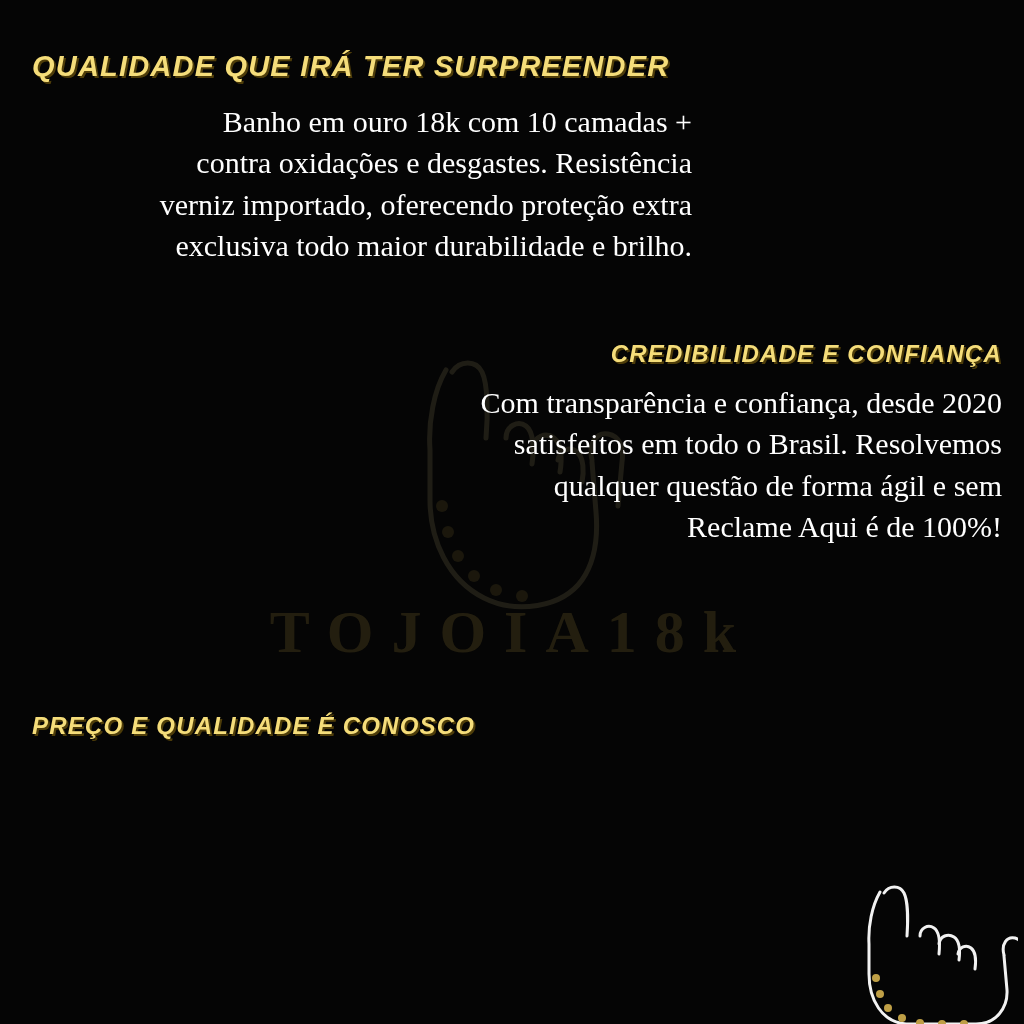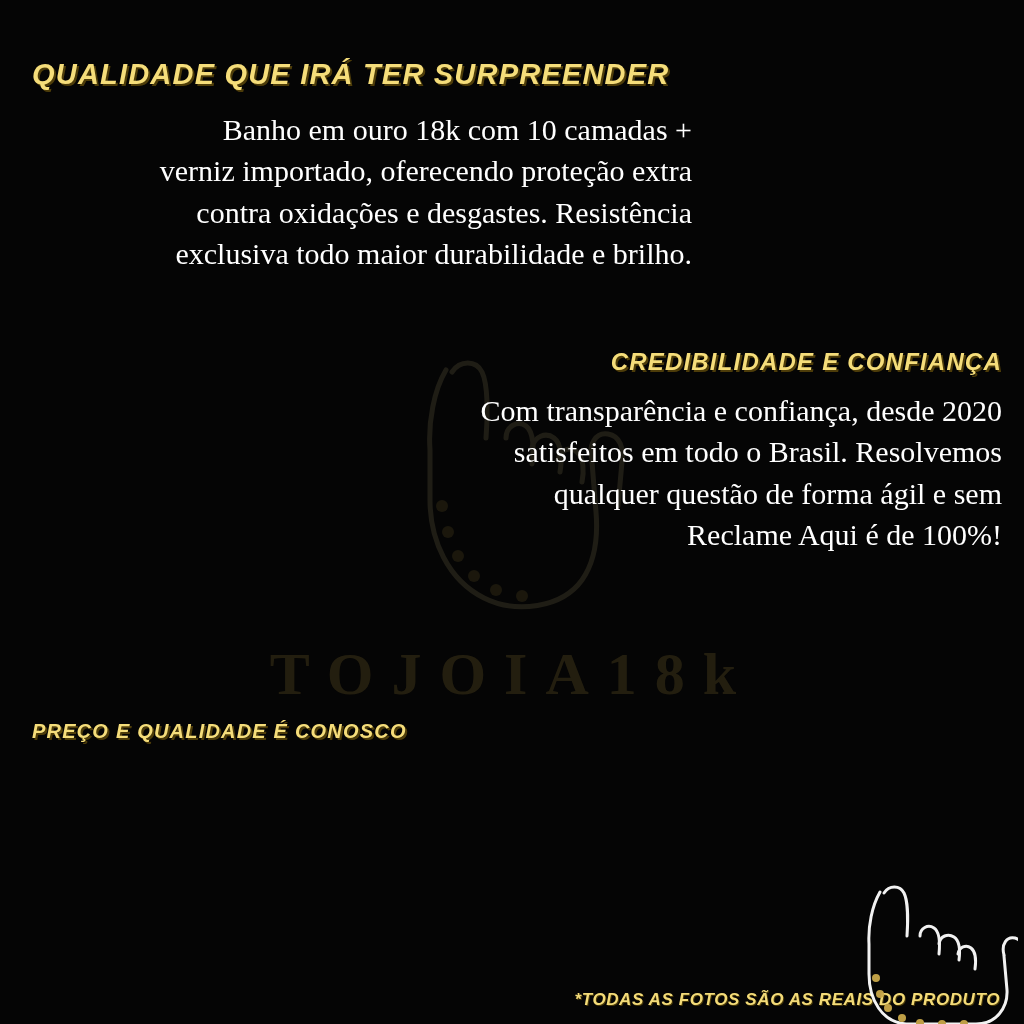--- a/index.html
+++ b/index.html
@@ -31,35 +31,33 @@
     position: absolute;
     top: 268px;
     left: 0;
     width: 100%;
     text-align: center;
     font-size: 60px;
     letter-spacing: 18px;
     font-weight: 700;
     color: rgba(190, 160, 70, 0.16);
     font-family: "Liberation Serif", serif;
-    margin-top: 42px;
   }
   .watermark-hand {
     position: absolute;
     left: 50%;
     transform: translateX(-52%);
     top: 0;
     opacity: 0.12;
   }
 
   
   .block {
     position: absolute;
     z-index: 2;
-    margin-top: 8px;
   }
   .heading {
     font-weight: 800;
     font-style: italic;
     letter-spacing: 1.2px;
     font-size: 28px;
     color: #f5dd7a;
     text-shadow: 2px 2px 0 rgba(90, 70, 10, 0.85);
     white-space: nowrap;
   }
@@ -84,21 +82,21 @@
   #block-credibility { right: 22px; top: 340px; width: 620px; text-align: right; }
   #block-credibility .heading { font-size: 24px; }
   #block-credibility .body-text {
     margin-top: 14px;
     text-align: right;
     width: 100%;
   }
 
   
   #block-price { left: 14px; top: 712px; width: 640px; }
-  #block-price .heading { font-size: 20px; padding-left: 18px; }
+  #block-price .heading { font-size: 24px; padding-left: 18px; }
   #block-price .body-text {
     margin-top: 24px;
     text-align: center;
     width: 630px;
   }
 
   
   .footer-note {
     position: absolute;
     right: 24px;
@@ -146,22 +144,22 @@
         <circle cx="166" cy="266" r="6"></circle>
       </g>
     </svg>
     <div class="watermark-text">TOJOIA18k</div>
   </div>
 
   <div class="block" id="block-quality">
     <div class="heading">QUALIDADE QUE IRÁ TER SURPREENDER</div>
     <div class="body-text">
       <p>Banho em ouro 18k com 10 camadas +</p>
+      <p>contra oxidações e desgastes. Resistência</p>
       <p>verniz importado, oferecendo proteção extra</p>
-      <p>contra oxidações e desgastes. Resistência</p>
       <p>exclusiva todo maior durabilidade e brilho.</p>
     </div>
   </div>
 
   <div class="block" id="block-credibility">
     <div class="heading">CREDIBILIDADE E CONFIANÇA</div>
     <div class="body-text">
       <p>Com transparência e confiança, desde 2020</p>
       <p>satisfeitos em todo o Brasil. Resolvemos</p>
       <p>qualquer questão de forma ágil e sem</p>
@@ -186,14 +184,13 @@
       <circle cx="18" cy="104" r="4"></circle>
       <circle cx="22" cy="120" r="4"></circle>
       <circle cx="30" cy="134" r="4"></circle>
       <circle cx="44" cy="144" r="4"></circle>
       <circle cx="62" cy="149" r="4"></circle>
       <circle cx="84" cy="150" r="4"></circle>
       <circle cx="106" cy="150" r="4"></circle>
     </g>
   </svg>
 
-  <div class="footer-note">*TODAS AS FOTOS SÃO AS REAIS DO PRODUTO</div>
 </div>
 
 </body></html>

